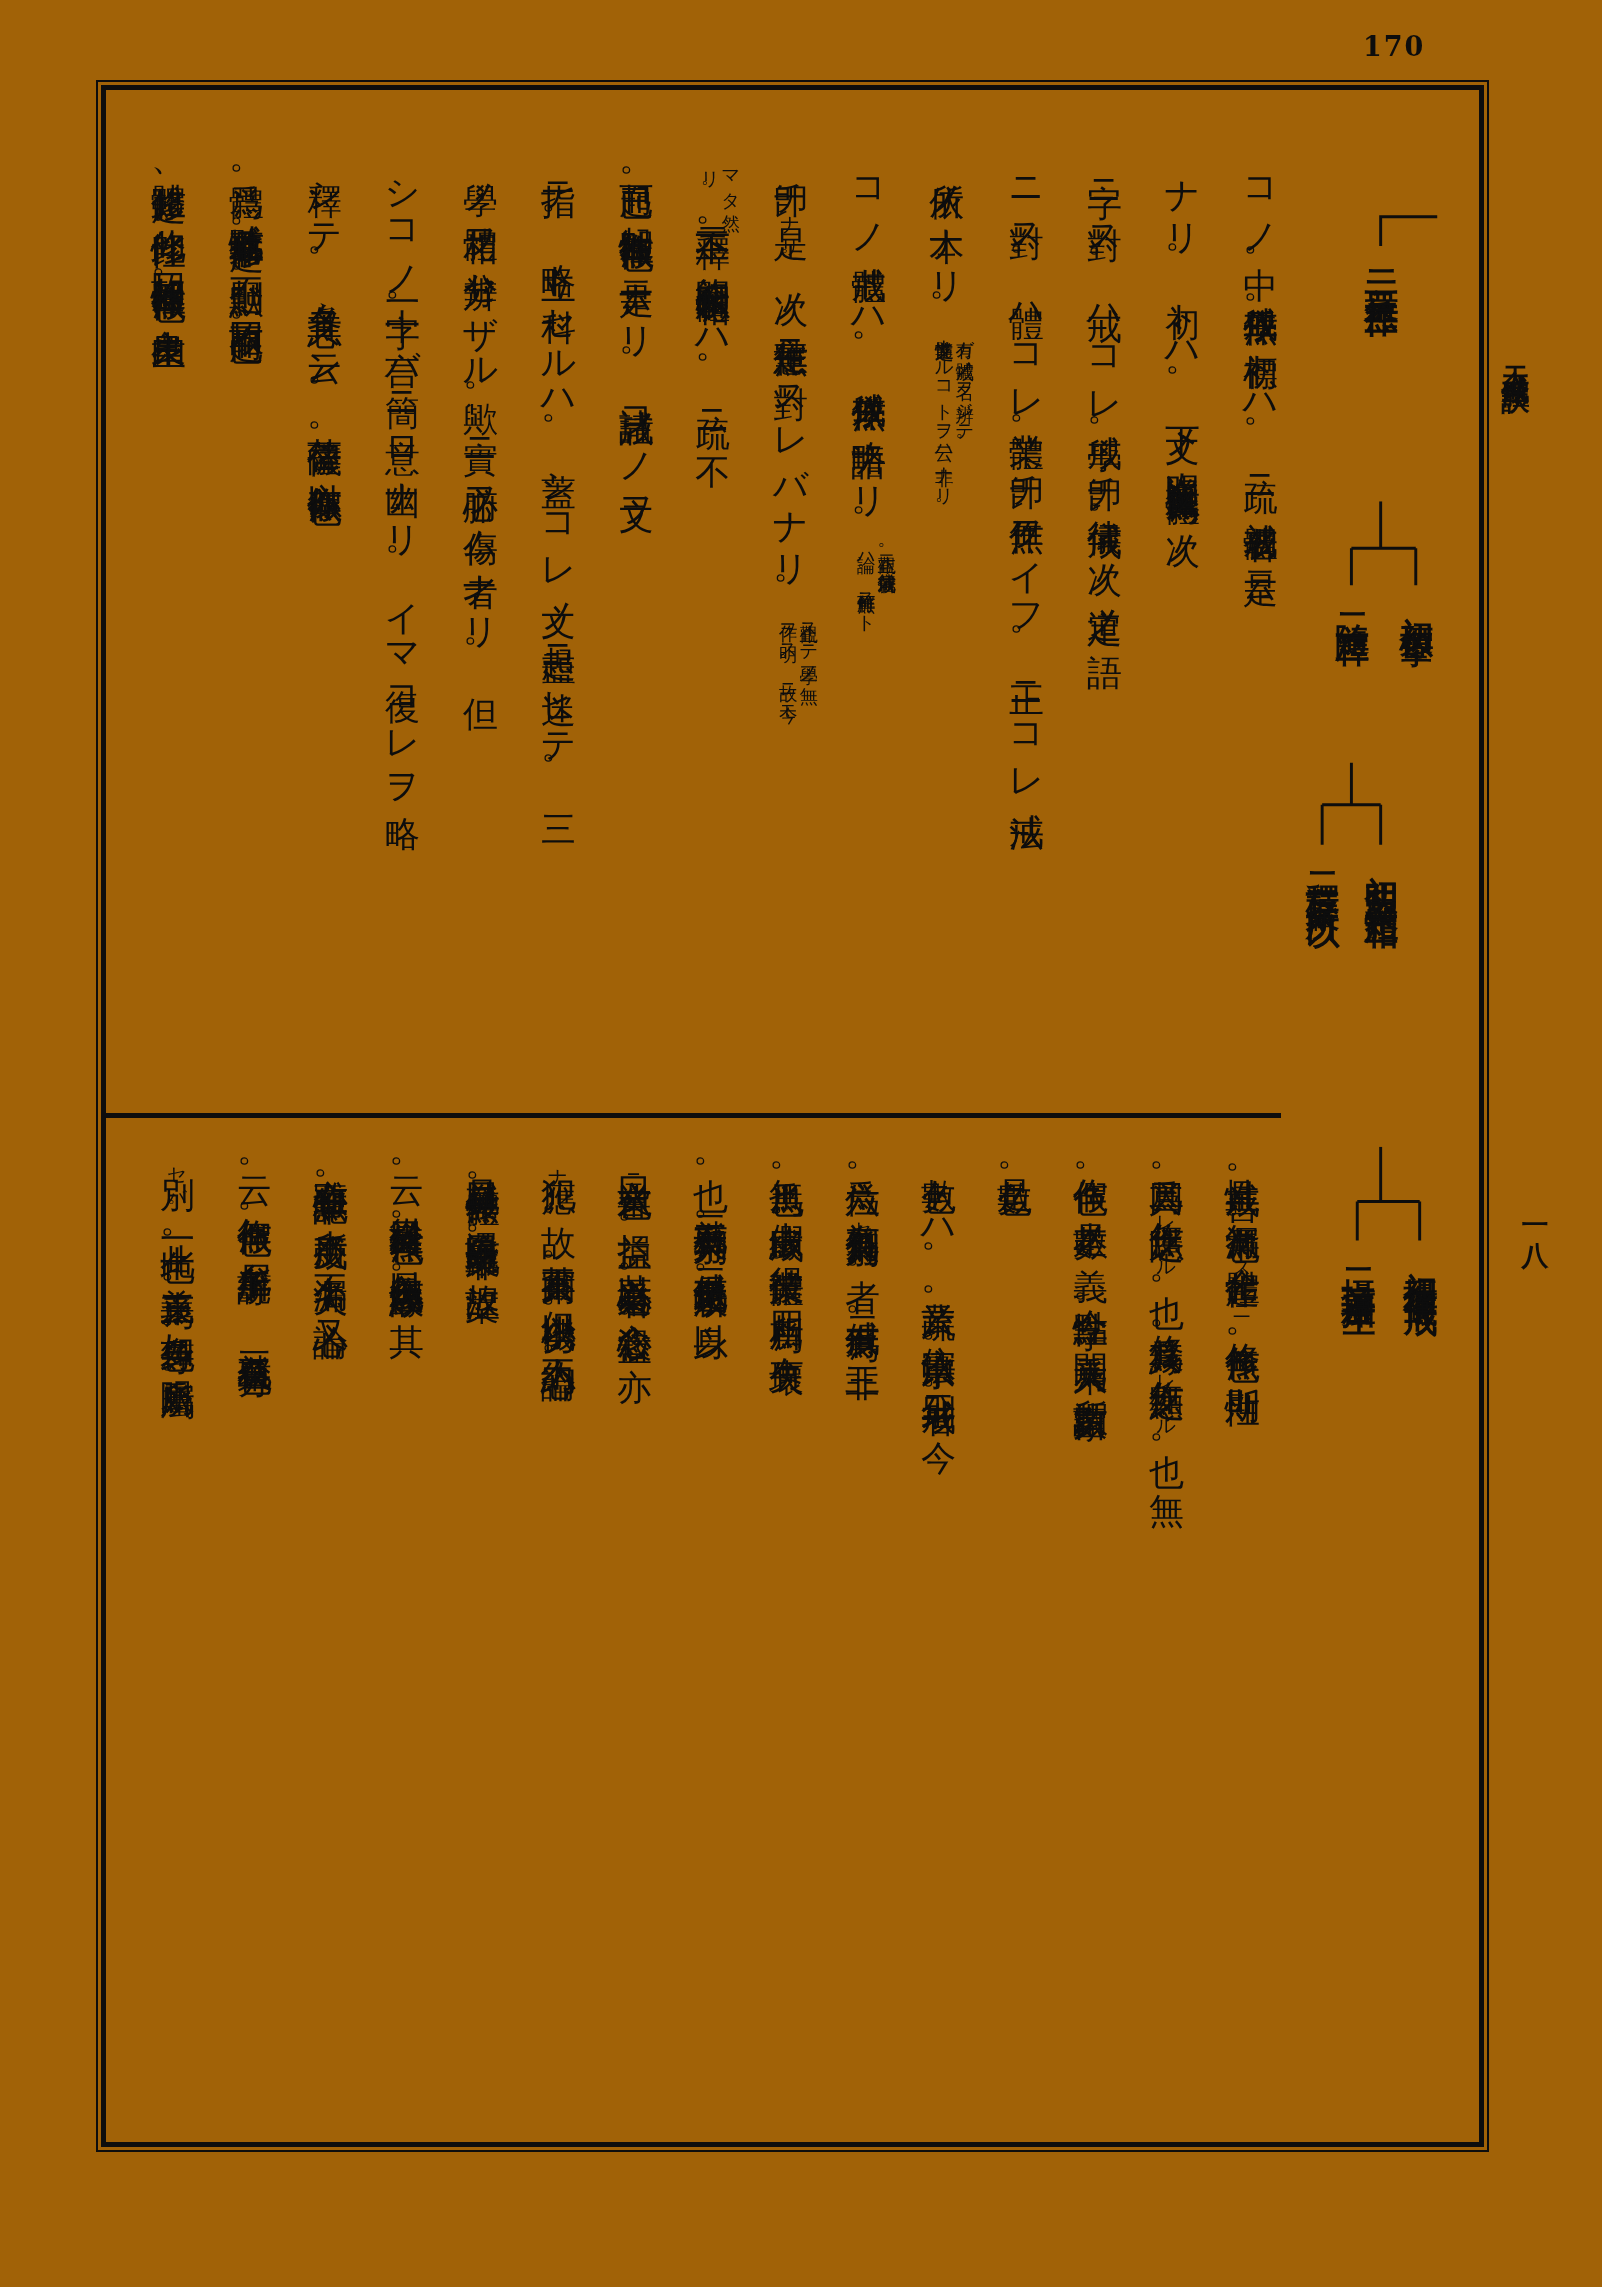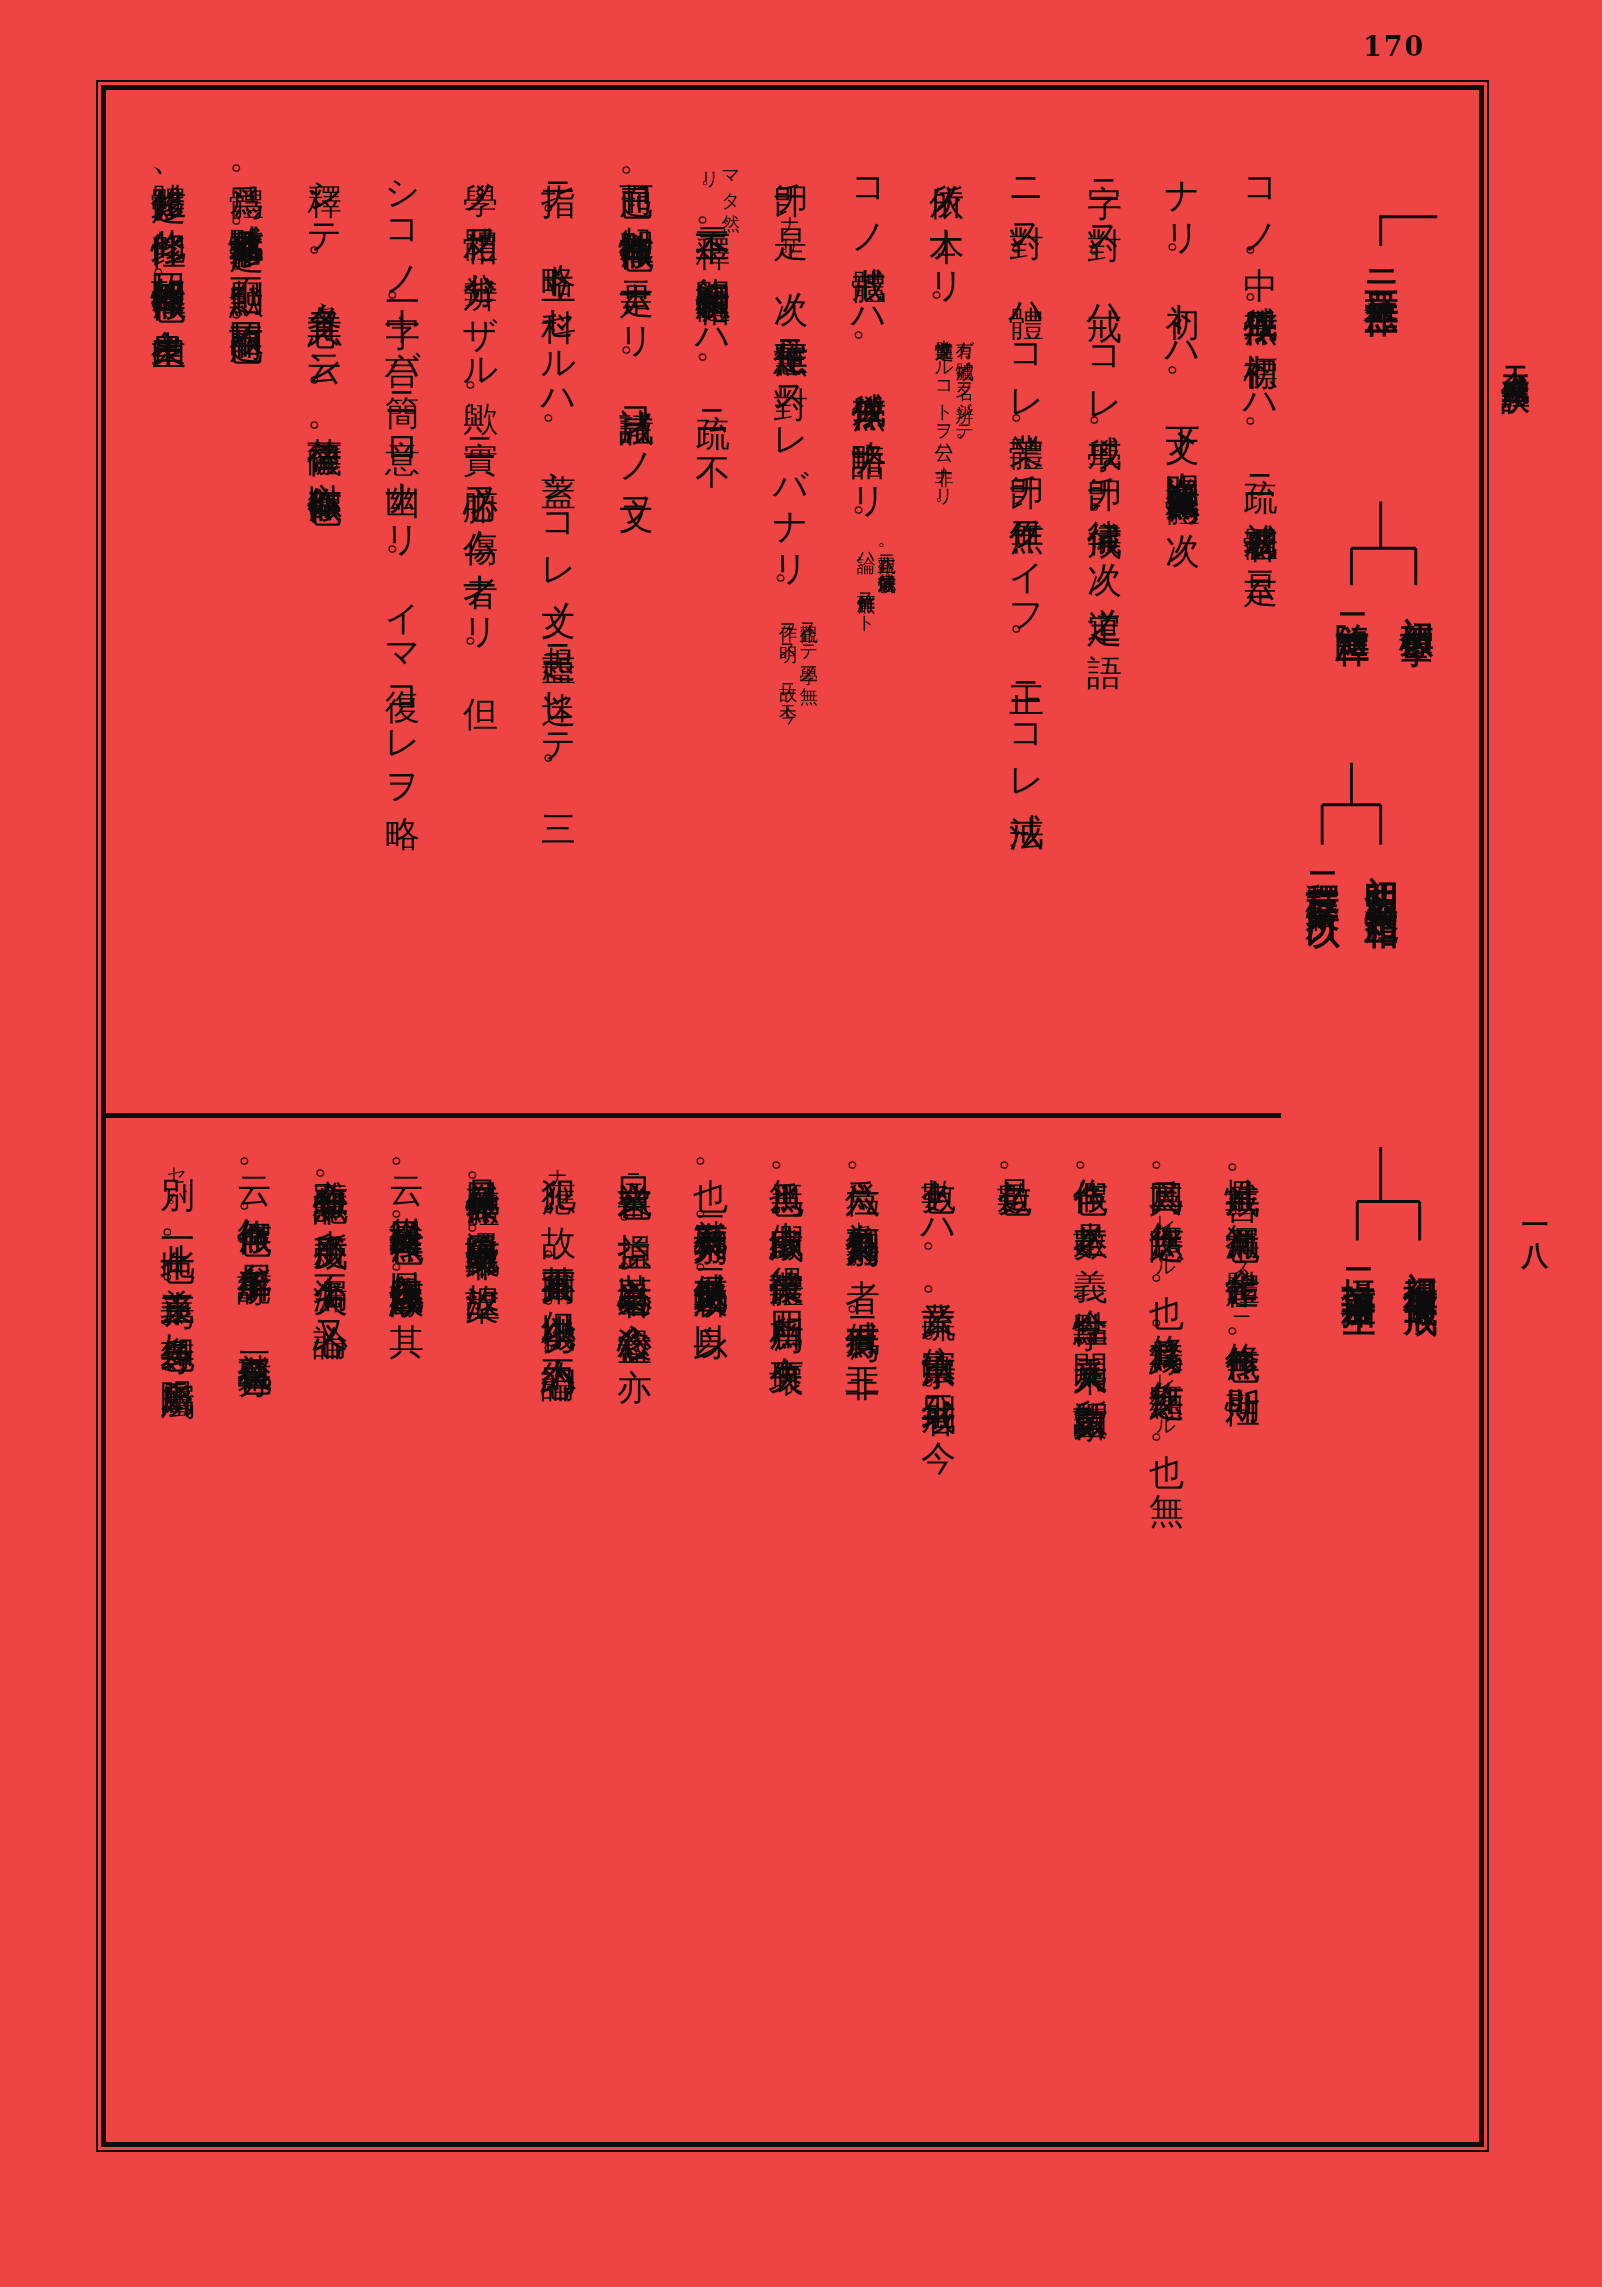--- a/index.html
+++ b/index.html
@@ -1,19 +1,19 @@
 <!DOCTYPE html>
 <html><head>
 <meta charset="utf-8">
 <style>
   html,body{margin:0;padding:0;background:#e8e8e4;}
   .page{
     position:relative;
     width:1602px;height:2288px;
-    background:#ef4444;
+    background:#a16207;
     overflow:hidden;
     font-family:"Liberation Serif","DejaVu Serif",serif;
     color:#0d0d0d;
   }
   
   .page-number{
     position:absolute;left:1363px;top:31px;
     font-size:27px;font-weight:bold;letter-spacing:2px;
     font-family:"DejaVu Serif","Liberation Serif",serif;
   }

